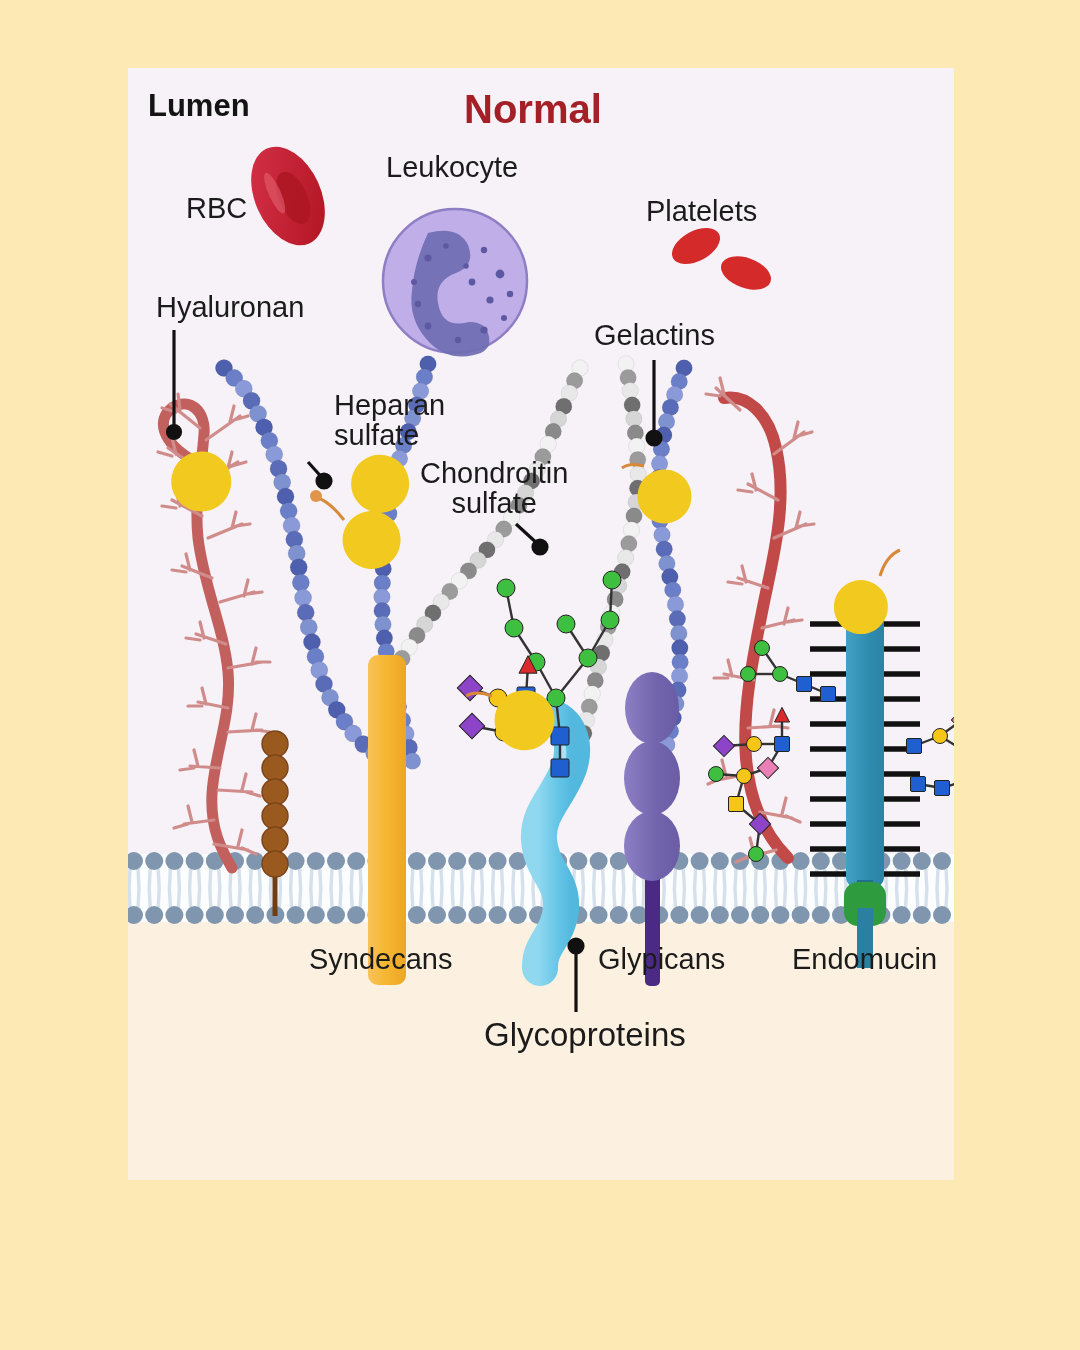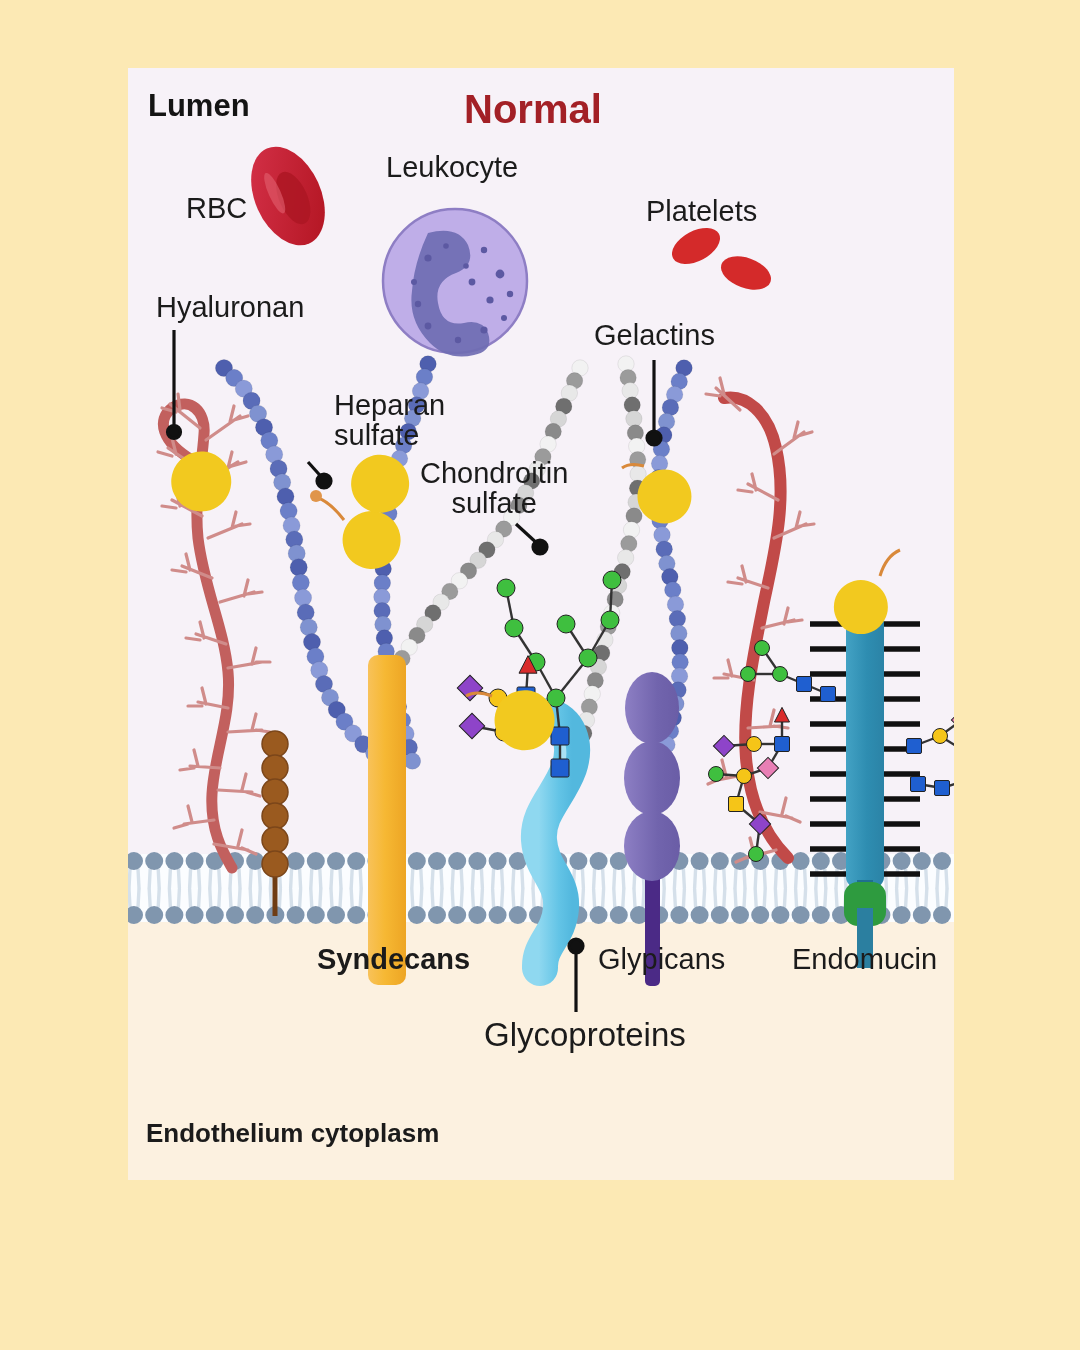--- a/index.html
+++ b/index.html
@@ -30,21 +30,21 @@
 
   #lumen-label{left:20px;top:22px;font-size:31px;font-weight:bold;color:#141414;}
   #normal-label{left:336px;top:20px;font-size:40px;font-weight:bold;color:#a32026;}
   #rbc-label{left:58px;top:125px;font-size:29px;}
   #leukocyte-label{left:258px;top:84px;font-size:29px;}
   #platelets-label{left:518px;top:128px;font-size:29px;}
   #hyaluronan-label{left:28px;top:224px;font-size:29px;}
   #heparan-label{left:168px;top:322px;font-size:29px;text-align:left;margin-left:38px;}
   #chondroitin-label{left:292px;top:390px;font-size:29px;text-align:center;}
   #gelactins-label{left:466px;top:252px;font-size:29px;text-align:center;}
-  #syndecans-label{left:189px;top:876px;font-size:29px;font-weight:bold;}
+  #syndecans-label{left:181px;top:876px;font-size:29px;}
   #glypicans-label{left:470px;top:876px;font-size:29px;}
   #endomucin-label{left:664px;top:876px;font-size:29px;text-align:center;}
   #glycoproteins-label{left:356px;top:950px;font-size:33px;}
   #endo-cyto-label{left:18px;top:1052px;font-size:26px;font-weight:bold;color:#1b1b1b;}
 
   
   #title{
     position:absolute;left:0;right:0;top:1198px;
     text-align:center;
     font-size:70px;font-weight:bold;
@@ -709,16 +709,15 @@
     <div class="lbl" id="hyaluronan-label">Hyaluronan</div>
     <div class="lbl" id="heparan-label">Heparan
 sulfate</div>
     <div class="lbl" id="chondroitin-label">Chondroitin
 sulfate</div>
     <div class="lbl" id="gelactins-label">Gelactins</div>
     <div class="lbl" id="syndecans-label">Syndecans</div>
     <div class="lbl" id="glypicans-label">Glypicans</div>
     <div class="lbl" id="endomucin-label">Endomucin</div>
     <div class="lbl" id="glycoproteins-label">Glycoproteins</div>
-    <div class="lbl" id="endo-cyto-label">Endothelium cytoplasm</div>
   </div>
 
 </div>
 
 </body></html>

